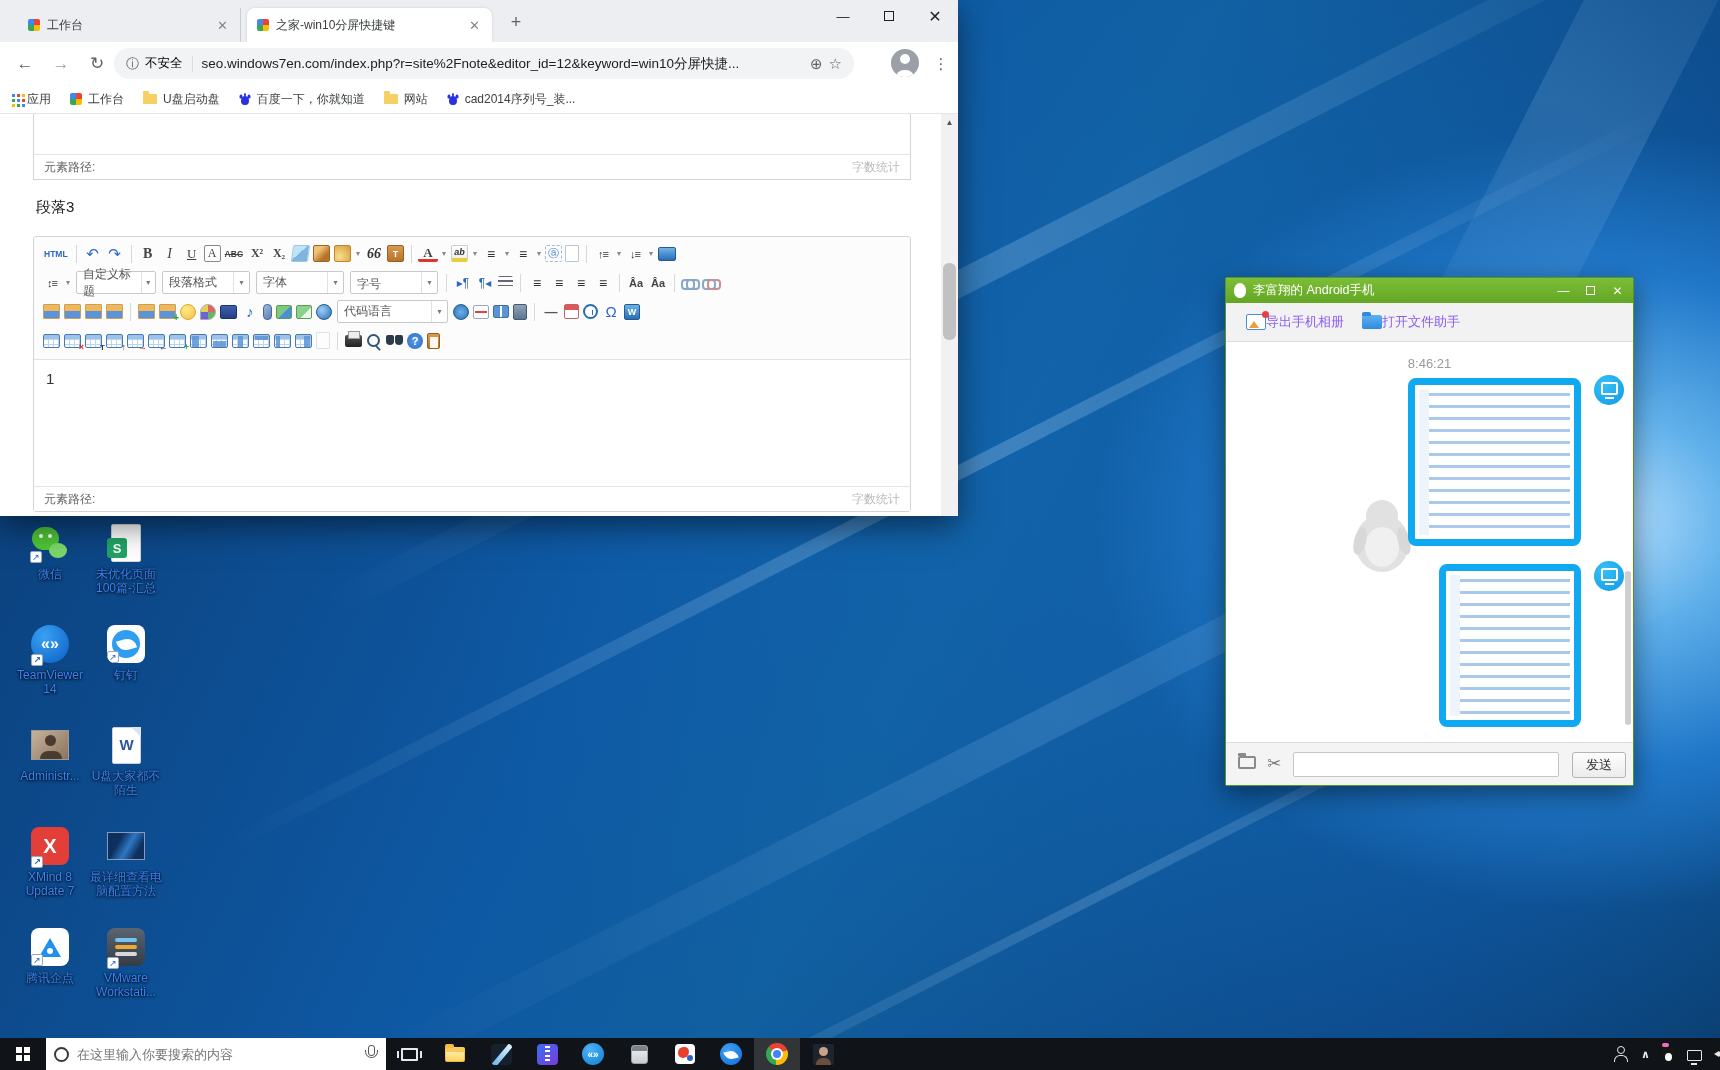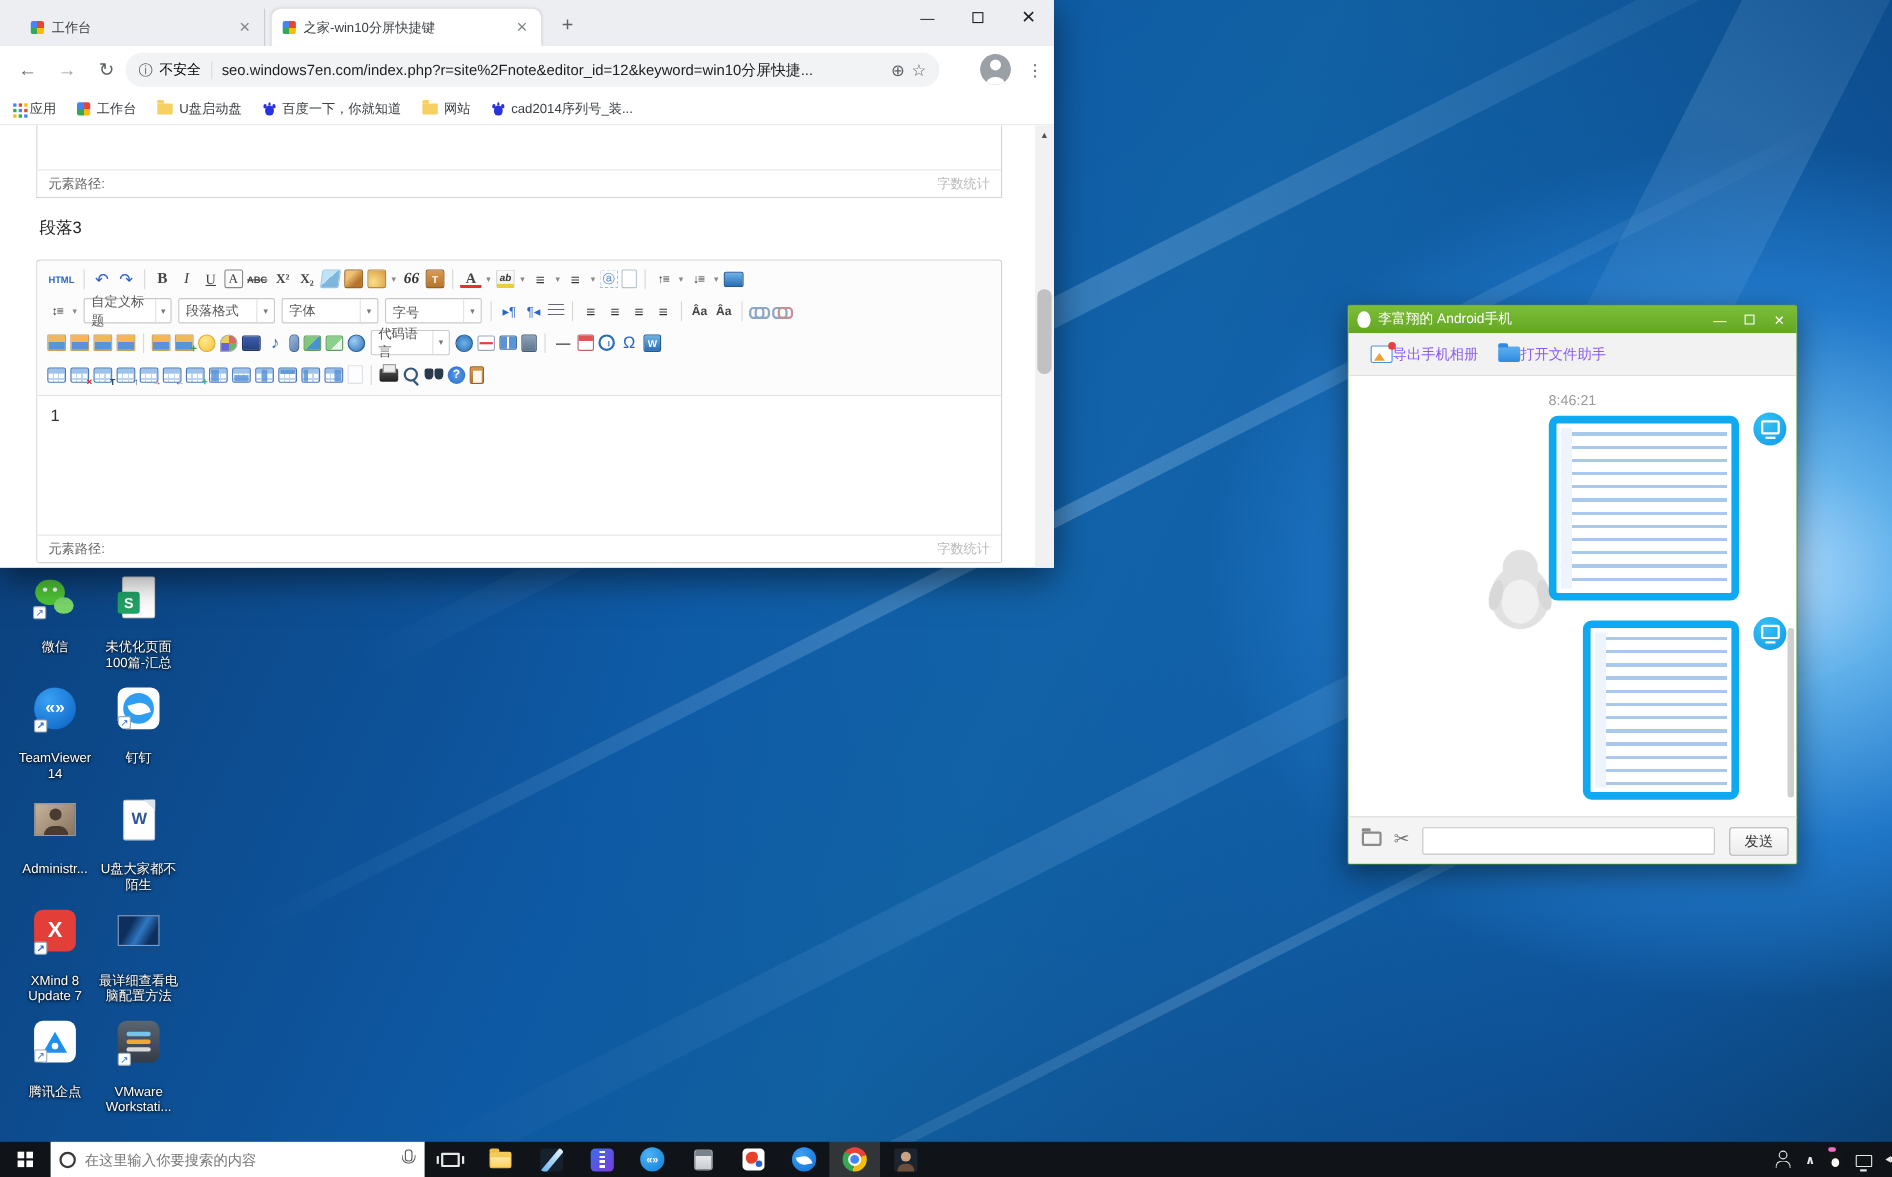--- a/index.html
+++ b/index.html
@@ -16,21 +16,21 @@
   .b1{left:240px;top:240px;width:1560px;height:26px;transform:rotate(-27deg);background:linear-gradient(90deg,rgba(190,225,255,0),rgba(190,225,255,.22),rgba(190,225,255,0))}
   .b2{left:140px;top:470px;width:1620px;height:14px;transform:rotate(-27deg);background:linear-gradient(90deg,rgba(190,225,255,0),rgba(190,225,255,.28),rgba(190,225,255,0))}
   .b3{left:300px;top:700px;width:1520px;height:34px;transform:rotate(-27deg);background:linear-gradient(90deg,rgba(170,215,255,0),rgba(170,215,255,.16),rgba(170,215,255,0))}
   .b4{left:420px;top:880px;width:1400px;height:10px;transform:rotate(-27deg);background:linear-gradient(90deg,rgba(190,225,255,0),rgba(190,225,255,.2),rgba(190,225,255,0))}
   .b5{left:1240px;top:60px;width:700px;height:120px;transform:rotate(-63deg);background:linear-gradient(90deg,rgba(190,225,255,0),rgba(190,225,255,.14),rgba(190,225,255,0))}
 
   
   .dicol{position:absolute;top:521px;width:76px;display:flex;flex-direction:column;z-index:2}
   .di{height:101px;display:flex;flex-direction:column;align-items:center;cursor:default}
   .di-icwrap{height:44px;display:flex;align-items:center;justify-content:center;position:relative}
-  .di-label{margin-top:16px;font-size:12px;line-height:14px;color:#ffffff;text-align:center;white-space:pre-line;text-shadow:0 1px 3px rgba(0,0,0,.9),0 0 2px rgba(0,0,0,.8)}
+  .di-label{margin-top:2px;font-size:12px;line-height:14px;color:#3b82f6;text-align:center;white-space:pre-line;text-shadow:0 1px 3px rgba(0,0,0,.9),0 0 2px rgba(0,0,0,.8)}
   .sc{position:absolute;left:0;bottom:0;width:12px;height:12px;background:#fff;border:1px solid #9ab;border-radius:2px;display:flex;align-items:center;justify-content:center;font-size:9px;color:#2a66c8}
   .ic-wechat{position:relative;width:40px;height:40px}
   .wc-b1{position:absolute;left:2px;top:4px;width:27px;height:23px;background:#4fc537;border-radius:50%/55%}
   .wc-b1::before,.wc-b1::after{content:"";position:absolute;top:7px;width:4px;height:4px;background:#fff;border-radius:50%}
   .wc-b1::before{left:7px}.wc-b1::after{left:16px}
   .wc-b2{position:absolute;right:3px;bottom:5px;width:18px;height:15px;background:#7bd86a;border-radius:50%}
   .ic-wps{width:30px;height:38px;background:#fff;border:1px solid #d5d5d5;border-radius:2px;position:relative}
   .ic-wps::before{content:"S";position:absolute;left:-5px;bottom:3px;width:20px;height:20px;background:#21a366;color:#fff;font-weight:bold;display:flex;align-items:center;justify-content:center;border-radius:3px;font-size:13px}
   .ic-tv{width:38px;height:38px;border-radius:50%;background:radial-gradient(circle at 35% 30%,#39a1f4,#0a5fc2);color:#fff;display:flex;align-items:center;justify-content:center;font-size:16px;font-weight:bold}
   .ic-dd{width:38px;height:38px;border-radius:8px;background:#fff;position:relative;overflow:hidden}
@@ -514,21 +514,21 @@
               <span class="tb-blk pic"></span>
               <span class="tb-blk pic up"></span>
               <span class="tb-blk emo"></span>
               <span class="tb-blk pal"></span>
               <span class="tb-blk vid"></span>
               <span class="tb-ico blue big">♪</span>
               <span class="tb-blk clip"></span>
               <span class="tb-blk map"></span>
               <span class="tb-blk map g"></span>
               <span class="tb-blk globe"></span>
-              <span class="tb-sel" style="width: 72px;">
+              <span class="tb-sel" style="width: 111px;">
                 <span>代码语言</span>
                 <span class="tb-sel-caret">▾</span>
               </span>
               <span class="tb-blk codec"></span>
               <span class="tb-blk pb"></span>
               <span class="tb-blk colsb"></span>
               <span class="tb-blk snap"></span>
               <span class="tb-sep"></span>
               <span class="tb-ico hr">—</span>
               <span class="tb-blk cal"></span>

